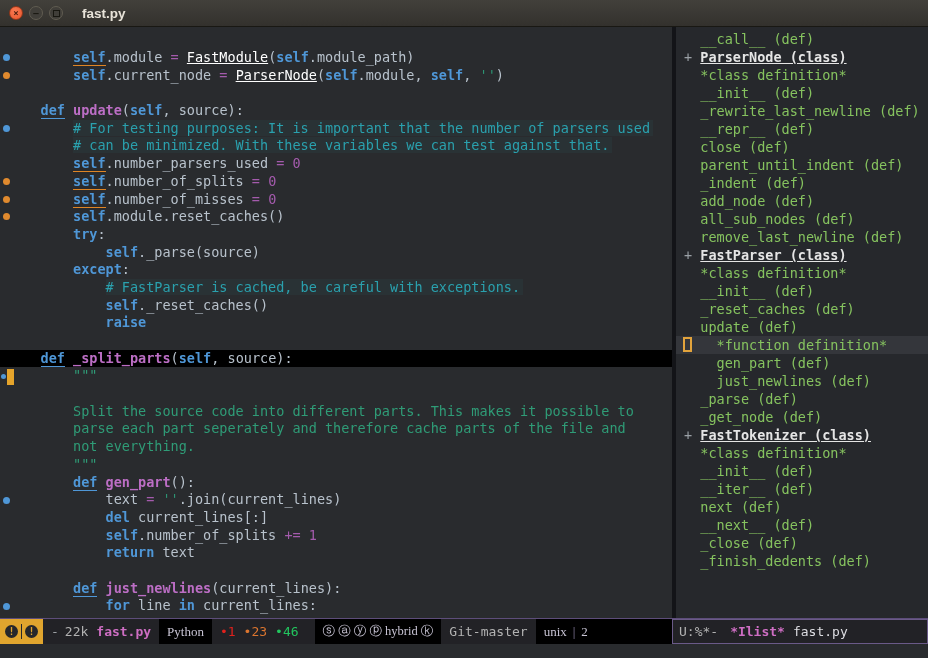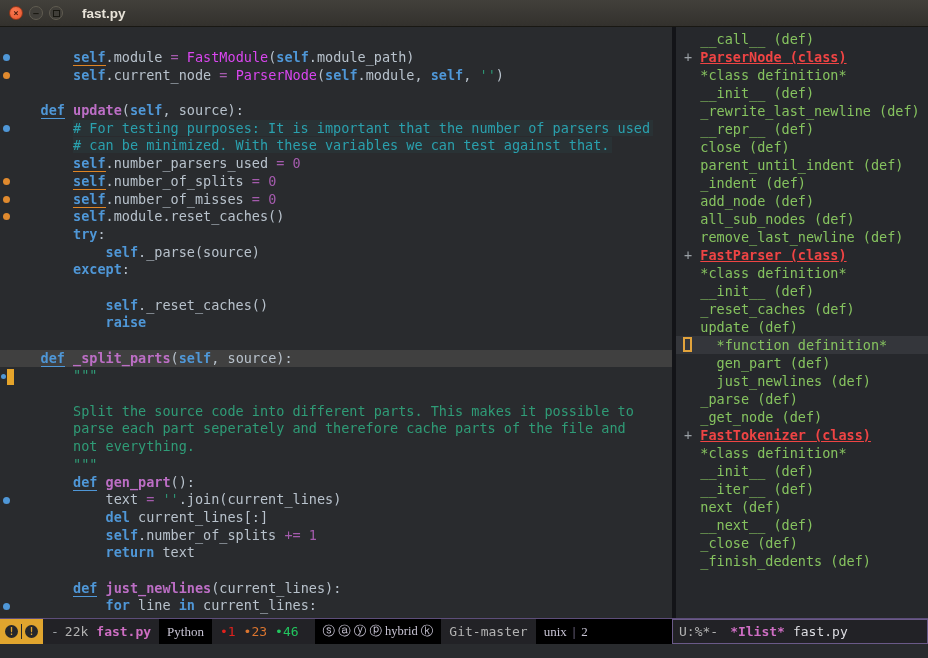--- a/index.html
+++ b/index.html
@@ -14,47 +14,47 @@
   .tb-close{background:radial-gradient(circle at 40% 35%,#f97a52,#e8552c);border:1px solid #93371a;color:#4a1c0d;font-weight:bold;}
   .tb-plain{background:#403e39;border:1px solid #605c51;color:#181711;font-weight:bold;}
   .tb-max-glyph{width:5px;height:5px;border:1.5px solid #181711;display:block;}
   .tb-title{margin-left:13px;font-family:"Liberation Sans","DejaVu Sans",sans-serif;
             font-weight:bold;font-size:13.5px;color:#e8e3d9;}
   
   .main{position:absolute;top:27px;left:0;width:928px;height:591px;display:flex;overflow:hidden;}
   .code-pane{width:672px;height:100%;position:relative;background:#292b2e;overflow:hidden;}
   .code-lines{position:absolute;top:22px;left:0;right:0;}
   .crow{height:17.7px;line-height:17.7px;font-size:13.5px;white-space:pre;color:#b8c2cc;padding-left:8px;}
-  .crow.hl-line{background:#404040;}
+  .crow.hl-line{background:#000000;}
   .tk-d{color:#b8c2cc;}
   .tk-kw{color:#4f97d7;font-weight:bold;}
   .tk-kwu{color:#4f97d7;font-weight:bold;border-bottom:1px solid #4f97d7;}
   .tk-fn{color:#bc6ec5;font-weight:bold;}
   .tk-slfw{color:#4f97d7;font-weight:bold;border-bottom:1px solid #e08524;}
-  .tk-cls{color:#d946ef;}
+  .tk-cls{color:#ffffff;text-decoration:underline;}
   .tk-com{color:#2aa1ae;background:#293235;padding-right:3px;}
   .tk-doc{color:#2f9c77;}
   .tk-str{color:#2d9574;}
   .tk-num{color:#a45bad;}
   .tk-op{color:#a45bad;}
   .fm-dot{position:absolute;left:3px;width:7px;height:7px;border-radius:50%;}
   .fm-dot.small{width:5px;height:5px;}
   .dot-blue{background:#4f97d7;}
   .dot-orange{background:#e08a2e;}
   .fm-bookmark{position:absolute;left:7px;width:7px;height:16px;background:#e5a42b;}
   
   .divider{width:4px;background:#131418;cursor:col-resize;}
   
   .sidebar{flex:1;background:#26282c;position:relative;overflow:hidden;}
   .outline{position:absolute;top:3px;left:0;right:0;}
   .orow{height:18px;line-height:18px;font-size:13.5px;white-space:pre;padding-left:8px;position:relative;}
   .orow.hl{background:#34363b;}
   .oprefix{color:#9aa0a6;}
   .o-def{color:#86c35f;}
-  .o-class{color:#ef4444;font-weight:bold;text-decoration:underline;}
+  .o-class{color:#e5e5e5;font-weight:bold;text-decoration:underline;}
   .o-curdef{color:#86c35f;font-weight:bold;text-decoration:underline;}
   .cursor-box{position:absolute;left:7px;top:1px;width:9px;height:15px;border:2px solid #e2a33c;box-sizing:border-box;}
   
   .modeline{position:absolute;left:0;top:618px;width:928px;height:26px;display:flex;font-size:13px;
             background:#222226;border-top:1px solid #5d4d7a;box-sizing:border-box;}
   .ml-left{width:672px;display:flex;align-items:stretch;overflow:hidden;}
   .ml-badge{display:flex;align-items:center;background:#e0a52e;padding:0 5px;}
   .badge-circ{width:13px;height:13px;border-radius:50%;background:#26272b;color:#e0a52e;font-weight:bold;
               font-size:10px;line-height:13px;text-align:center;display:block;}
   .badge-sep{width:1px;height:15px;background:#26272b;margin:0 3px;display:block;}
@@ -103,21 +103,21 @@
           <div class="crow"><span class="tk-d">    </span><span class="tk-kwu">def</span><span class="tk-d"> </span><span class="tk-fn">update</span><span class="tk-d">(</span><span class="tk-kw">self</span><span class="tk-d">, source):</span></div>
           <div class="crow"><span class="tk-d">        </span><span class="tk-com"># For testing purposes: It is important that the number of parsers used</span></div>
           <div class="crow"><span class="tk-d">        </span><span class="tk-com"># can be minimized. With these variables we can test against that.</span></div>
           <div class="crow"><span class="tk-d">        </span><span class="tk-slfw">self</span><span class="tk-d">.number_parsers_used </span><span class="tk-op">=</span><span class="tk-d"> </span><span class="tk-num">0</span></div>
           <div class="crow"><span class="tk-d">        </span><span class="tk-slfw">self</span><span class="tk-d">.number_of_splits </span><span class="tk-op">=</span><span class="tk-d"> </span><span class="tk-num">0</span></div>
           <div class="crow"><span class="tk-d">        </span><span class="tk-slfw">self</span><span class="tk-d">.number_of_misses </span><span class="tk-op">=</span><span class="tk-d"> </span><span class="tk-num">0</span></div>
           <div class="crow"><span class="tk-d">        </span><span class="tk-kw">self</span><span class="tk-d">.module.reset_caches()</span></div>
           <div class="crow"><span class="tk-d">        </span><span class="tk-kw">try</span><span class="tk-d">:</span></div>
           <div class="crow"><span class="tk-d">            </span><span class="tk-kw">self</span><span class="tk-d">._parse(source)</span></div>
           <div class="crow"><span class="tk-d">        </span><span class="tk-kw">except</span><span class="tk-d">:</span></div>
-          <div class="crow"><span class="tk-d">            </span></div>
+          <div class="crow"><span class="tk-d">            </span><span class="tk-com"># FastParser is cached, be careful with exceptions.</span></div>
           <div class="crow"><span class="tk-d">            </span><span class="tk-kw">self</span><span class="tk-d">._reset_caches()</span></div>
           <div class="crow"><span class="tk-d">            </span><span class="tk-kw">raise</span></div>
           <div class="crow"></div>
           <div class="crow hl-line"><span class="tk-d">    </span><span class="tk-kwu">def</span><span class="tk-d"> </span><span class="tk-fn">_split_parts</span><span class="tk-d">(</span><span class="tk-kw">self</span><span class="tk-d">, source):</span></div>
           <div class="crow"><span class="tk-doc">        """</span></div>
           <div class="crow"></div>
           <div class="crow"><span class="tk-doc">        Split the source code into different parts. This makes it possible to</span></div>
           <div class="crow"><span class="tk-doc">        parse each part seperately and therefore cache parts of the file and</span></div>
           <div class="crow"><span class="tk-doc">        not everything.</span></div>
           <div class="crow"><span class="tk-doc">        """</span></div>

